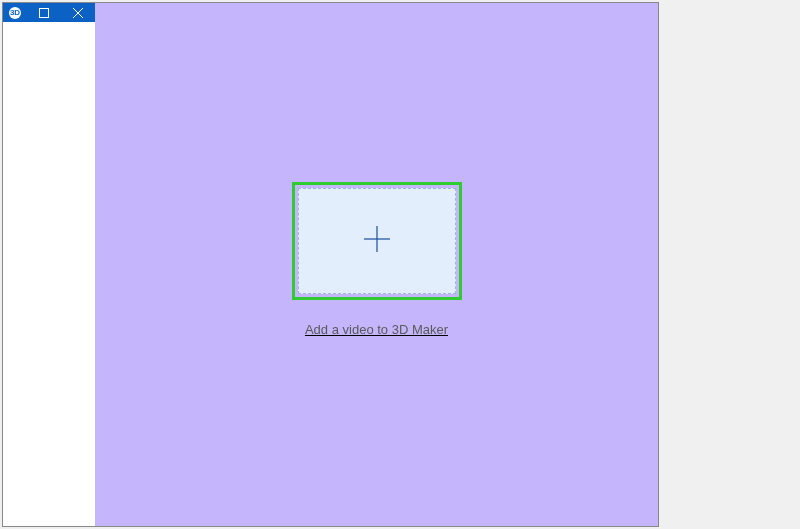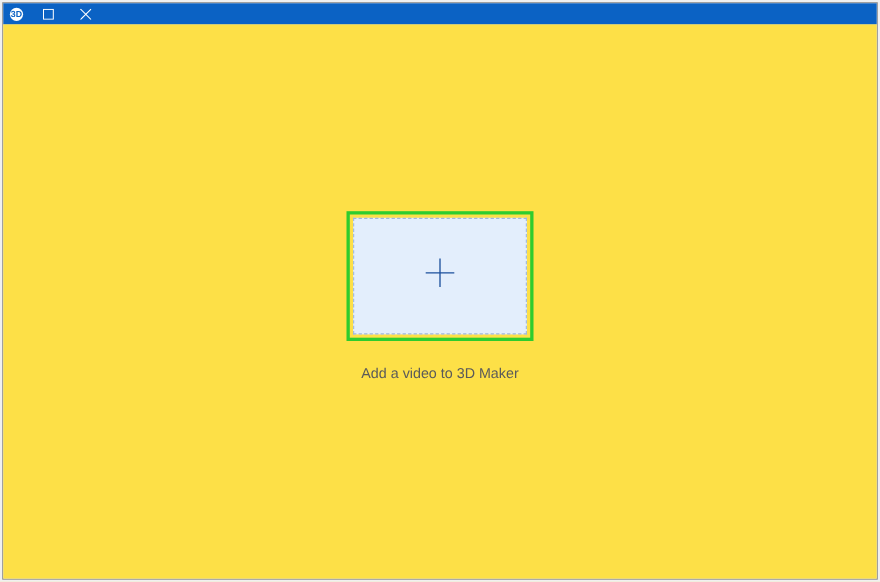--- a/index.html
+++ b/index.html
@@ -8,27 +8,27 @@
       box-sizing: border-box;
     }
     body {
       font-family: "Segoe UI", Tahoma, sans-serif;
       background: #f0f0f0;
       width: 800px;
       height: 529px;
       overflow: hidden;
     }
     .window {
-      width: 796px;
+      width: 657px;
       height: 525px;
       margin: 2px;
       background: #ffffff;
       border: 1px solid #888;
       display: flex;
-      flex-direction: column;
+      flex-direction: row;
     }
     .titlebar {
       height: 19px;
       background: #0b62c4;
       display: flex;
       align-items: center;
       padding: 0 0 0 6px;
       color: #ffffff;
       font-size: 11px;
       position: relative;
@@ -67,25 +67,26 @@
     }
     .win-btn svg {
       width: 10px;
       height: 10px;
       stroke: #ffffff;
       fill: none;
       stroke-width: 1;
     }
     .content {
       flex: 1;
-      background: #fde047;
+      background: #c4b5fd;
       display: flex;
       flex-direction: column;
       align-items: center;
       justify-content: center;
+      text-decoration: underline;
     }
     .dropzone-wrap {
       position: relative;
       width: 170px;
       height: 118px;
       border: 3px solid #2ecc2e;
       margin-top: -10px;
     }
     .dropzone {
       position: absolute;

